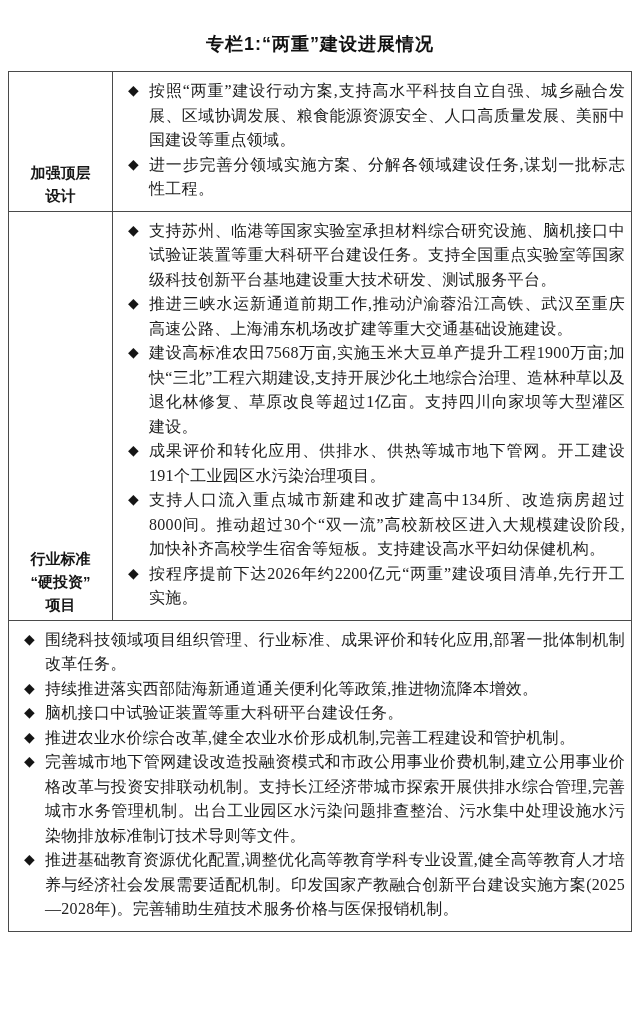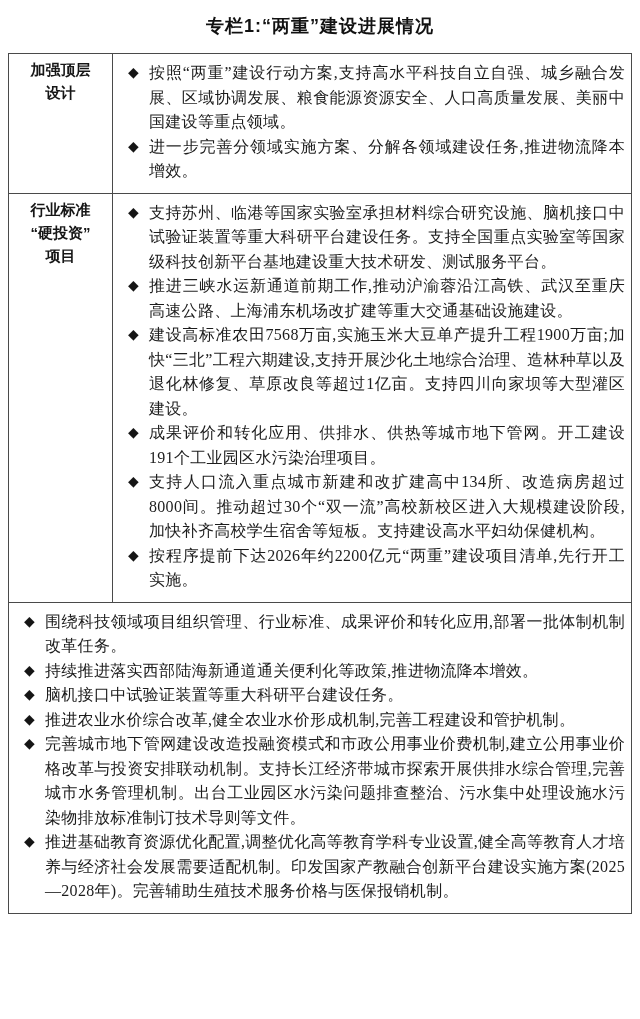--- a/index.html
+++ b/index.html
@@ -8,21 +8,21 @@
     background: #ffffff;
     width: 640px;
   }
   body {
     min-height: 1019px;
     color: #1c1c1c;
     font-family: "Liberation Serif", "DejaVu Serif", serif;
     -webkit-font-smoothing: antialiased;
   }
   .page-title {
-    margin: 14px 0 15px 0;
+    margin: 32px 0 15px 0;
     text-align: center;
     font-family: "Liberation Sans", "DejaVu Sans", sans-serif;
     font-weight: bold;
     font-size: 18px;
     letter-spacing: 1px;
     color: #111;
   }
   .box-table {
     margin: 0 8px;
     border: 1px solid #4a4a4a;
@@ -32,21 +32,21 @@
     align-items: stretch;
   }
   .box-row + .box-row {
     border-top: 1px solid #4a4a4a;
   }
   .label-cell {
     flex: 0 0 99px;
     border-right: 1px solid #4a4a4a;
     display: flex;
     flex-direction: column;
-    justify-content: flex-start;
+    justify-content: flex-end;
     align-items: center;
     text-align: center;
     font-family: "Liberation Sans", "DejaVu Sans", sans-serif;
     font-weight: bold;
     font-size: 15px;
     line-height: 23px;
     color: #161616;
     padding: 4px 2px;
   }
   .content-cell {
@@ -89,21 +89,21 @@
         <div>加强顶层</div>
         <div>设计</div>
       </div>
       <div class="content-cell">
         <div class="bullet-item">
           <span class="bullet-glyph">◆</span>
           <span class="bullet-text">按照“两重”建设行动方案,支持高水平科技自立自强、城乡融合发展、区域协调发展、粮食能源资源安全、人口高质量发展、美丽中国建设等重点领域。</span>
         </div>
         <div class="bullet-item">
           <span class="bullet-glyph">◆</span>
-          <span class="bullet-text">进一步完善分领域实施方案、分解各领域建设任务,推进物流降本增效。</span>
+          <span class="bullet-text">进一步完善分领域实施方案、分解各领域建设任务,谋划一批标志性工程。</span>
         </div>
       </div>
     </div>
 
     <div class="box-row">
       <div class="label-cell">
         <div>行业标准</div>
         <div>“硬投资”</div>
         <div>项目</div>
       </div>

